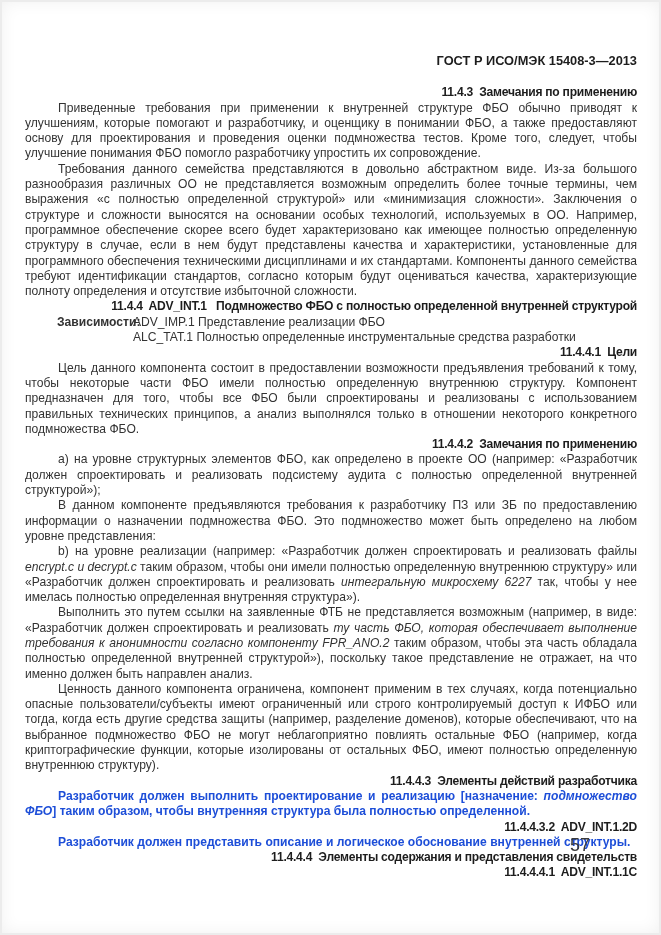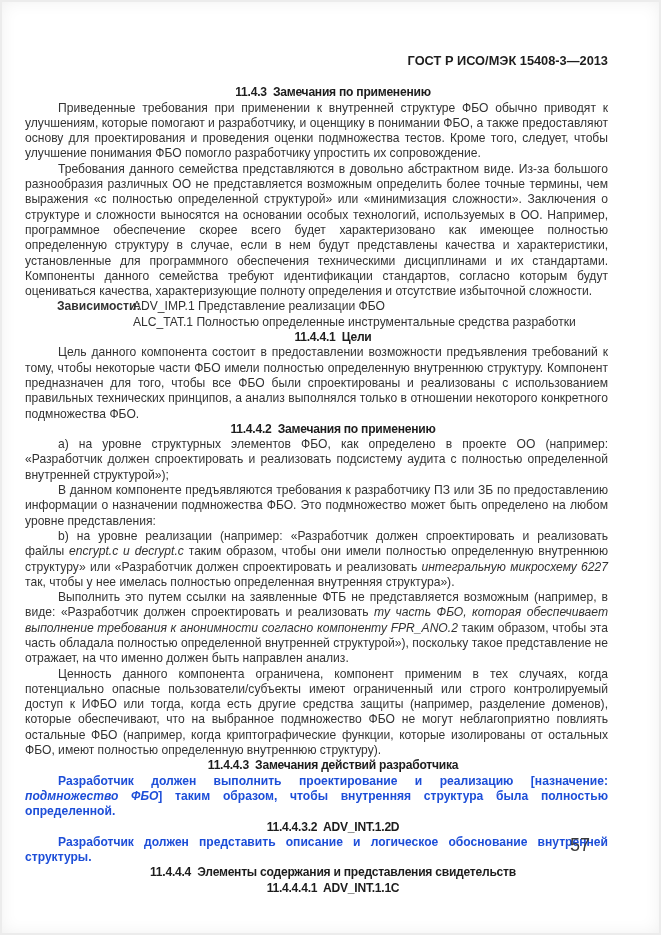--- a/index.html
+++ b/index.html
@@ -1,39 +1,39 @@
 <!DOCTYPE html>
 <html lang="ru"><head>
 <meta charset="utf-8">
 <style>
   html,body{margin:0;padding:0;background:#ffffff;}
   .page{
     position:relative;
     width:661px;height:935px;
     box-sizing:border-box;
     background:#ffffff;
-    padding:53px 53px 0 25px;
+    padding:53px 24px 0 25px;
     overflow:hidden;
     font-family:"Liberation Sans","DejaVu Sans",sans-serif;
     font-size:12.1px;
     line-height:15.3px;
     color:#333333;
     box-shadow: inset 0 0 0 2px #ececec, inset 0 0 18px rgba(0,0,0,.07);
   }
   .running-header{
     text-align:right;
     font-weight:bold;
     font-size:12.8px;
     color:#1d1d1d;
     margin:0 0 17px 0;
   }
   .blk{margin:0;text-align:justify;text-indent:33px;}
   .blk.h{
     font-weight:bold;
-    text-align:center;
+    text-align:right;
     white-space:pre-wrap;
     color:#1d1d1d;
     letter-spacing:-0.25px;
   }
   .blk.pb{font-weight:bold;color:#1d4ed8;}
   .run-i{font-style:italic;}
   .deps{margin:0;}
   .dep-line{display:flex;margin:0;text-align:left;}
   .dep-label{flex:none;width:76px;margin-left:32px;font-weight:bold;}
   .dep-item{flex:1;}
@@ -47,20 +47,21 @@
 </head>
 <body>
 
 <div class="page">
   <p class="running-header">ГОСТ Р ИСО/МЭК 15408-3—2013</p>
 
   <div class="body-text">
       <p class="blk h"><span>11.4.3  Замечания по применению</span></p>
       <p class="blk p"><span>Приведенные требования при применении к внутренней структуре ФБО обычно приводят к улучшениям, которые помогают и разработчику, и оценщику в понимании ФБО, а также предоставляют основу для проектирования и проведения оценки подмножества тестов. Кроме того, следует, чтобы улучшение понимания ФБО помогло разработчику упростить их сопровождение.</span></p>
       <p class="blk p"><span>Требования данного семейства представляются в довольно абстрактном виде. Из-за большого разнообразия различных ОО не представляется возможным определить более точные термины, чем выражения «с полностью определенной структурой» или «минимизация сложности». Заключения о структуре и сложности выносятся на основании особых технологий, используемых в ОО. Например, программное обеспечение скорее всего будет характеризовано как имеющее полностью определенную структуру в случае, если в нем будут представлены качества и характеристики, установленные для программного обеспечения техническими дисциплинами и их стандартами. Компоненты данного семейства требуют идентификации стандартов, согласно которым будут оцениваться качества, характеризующие полноту определения и отсутствие избыточной сложности.</span></p>
+      <p class="blk h"><span>11.4.4  ADV_INT.1   Подмножество ФБО с полностью определенной внутренней структурой</span></p>
       <div class="deps">
         <p class="dep-line">
           <span class="dep-label">Зависимости:</span>
           <span class="dep-item">ADV_IMP.1 Представление реализации ФБО</span>
         </p>
         <p class="dep-line">
           <span class="dep-label"></span>
         </p>
         <p class="dep-line">
           <span class="dep-label"></span>
@@ -68,21 +69,21 @@
         </p>
       </div>
       <p class="blk h"><span>11.4.4.1  Цели</span></p>
       <p class="blk p"><span>Цель данного компонента состоит в предоставлении возможности предъявления требований к тому, чтобы некоторые части ФБО имели полностью определенную внутреннюю структуру. Компонент предназначен для того, чтобы все ФБО были спроектированы и реализованы с использованием правильных технических принципов, а анализ выполнялся только в отношении некоторого конкретного подмножества ФБО.</span></p>
       <p class="blk h"><span>11.4.4.2  Замечания по применению</span></p>
       <p class="blk p"><span>а) на уровне структурных элементов ФБО, как определено в проекте ОО (например: «Разработчик должен спроектировать и реализовать подсистему аудита с полностью определенной внутренней структурой»);</span></p>
       <p class="blk p"><span>В данном компоненте предъявляются требования к разработчику ПЗ или ЗБ по предоставлению информации о назначении подмножества ФБО. Это подмножество может быть определено на любом уровне представления:</span></p>
       <p class="blk p"><span>b) на уровне реализации (например: «Разработчик должен спроектировать и реализовать файлы </span><span class="run-i">encrypt.c и decrypt.c</span><span> таким образом, чтобы они имели полностью определенную внутреннюю структуру» или «Разработчик должен спроектировать и реализовать </span><span class="run-i">интегральную микросхему 6227</span><span> так, чтобы у нее имелась полностью определенная внутренняя структура»).</span></p>
       <p class="blk p"><span>Выполнить это путем ссылки на заявленные ФТБ не представляется возможным (например, в виде: «Разработчик должен спроектировать и реализовать </span><span class="run-i">ту часть ФБО, которая обеспечивает выполнение требования к анонимности согласно компоненту FPR_ANO.2</span><span> таким образом, чтобы эта часть обладала полностью определенной внутренней структурой»), поскольку такое представление не отражает, на что именно должен быть направлен анализ.</span></p>
       <p class="blk p"><span>Ценность данного компонента ограничена, компонент применим в тех случаях, когда потенциально опасные пользователи/субъекты имеют ограниченный или строго контролируемый доступ к ИФБО или тогда, когда есть другие средства защиты (например, разделение доменов), которые обеспечивают, что на выбранное подмножество ФБО не могут неблагоприятно повлиять остальные ФБО (например, когда криптографические функции, которые изолированы от остальных ФБО, имеют полностью определенную внутреннюю структуру).</span></p>
-      <p class="blk h"><span>11.4.4.3  Замечания действий разработчика</span></p>
+      <p class="blk h"><span>11.4.4.3  Элементы действий разработчика</span></p>
       <p class="blk pb"><span>Разработчик должен выполнить проектирование и реализацию [назначение: </span><span class="run-i">подмножество ФБО</span><span>] таким образом, чтобы внутренняя структура была полностью определенной.</span></p>
       <p class="blk h"><span>11.4.4.3.2  ADV_INT.1.2D</span></p>
       <p class="blk pb"><span>Разработчик должен представить описание и логическое обоснование внутренней структуры.</span></p>
       <p class="blk h"><span>11.4.4.4  Элементы содержания и представления свидетельств</span></p>
       <p class="blk h"><span>11.4.4.4.1  ADV_INT.1.1C</span></p>
     </div>
 
   <div class="page-number">57</div>
 </div>
 

